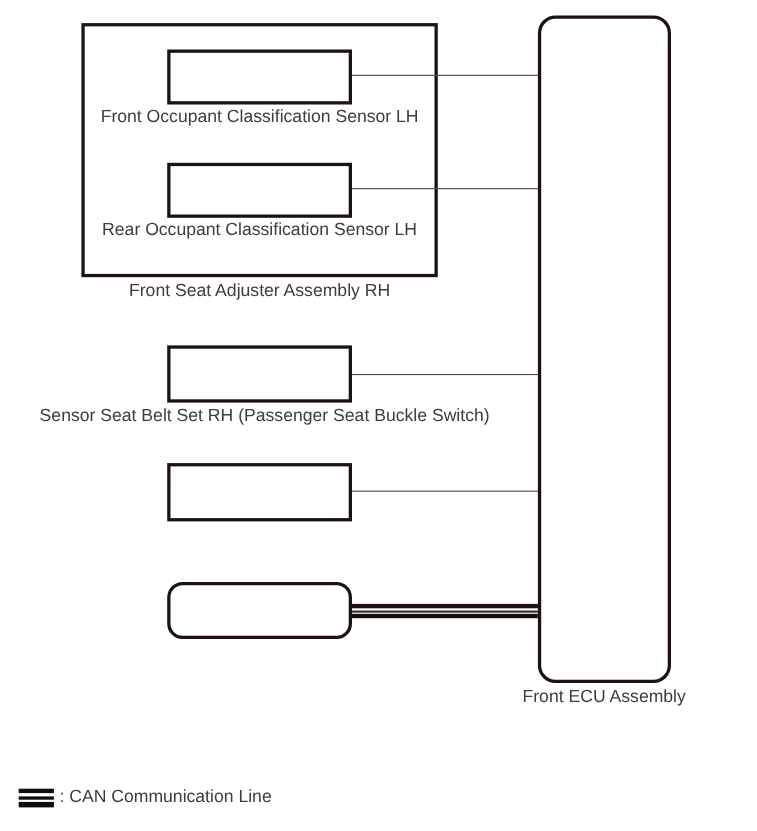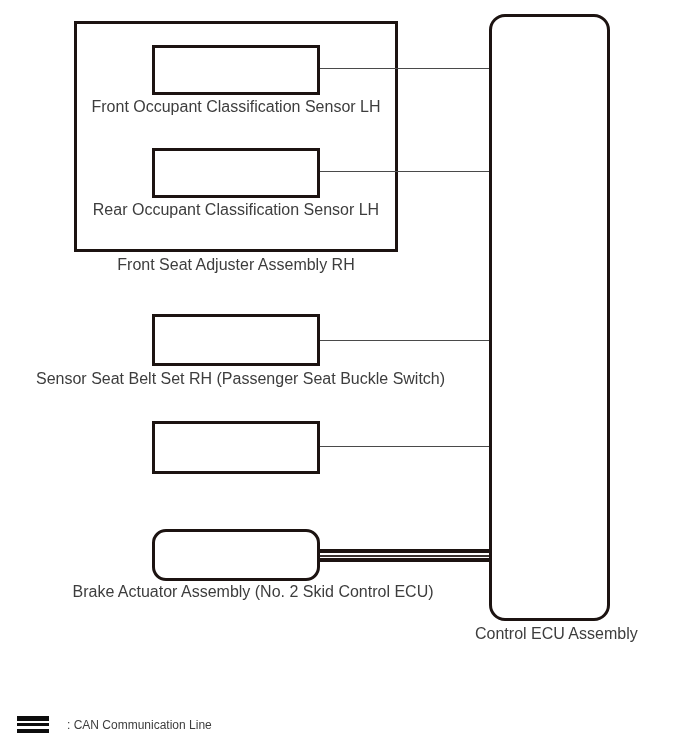--- a/index.html
+++ b/index.html
@@ -96,22 +96,22 @@
   }
   .can-line-icon {
     width: 32px; height: 17px;
     display: flex;
     flex-direction: column;
     justify-content: space-between;
   }
   .legend-bar-thick { height: 4.5px; background: #0d0d0d; }
   .legend-bar-thin  { height: 3px;   background: #0d0d0d; }
   .legend-label {
-    margin-left: 18px;
-    font-size: 12px;
+    margin-left: 5px;
+    font-size: 16px;
     color: var(--label-text);
     white-space: nowrap;
   }
 </style>
 </head>
 <body>
 
 <div class="canvas">
 
   <div class="box group-box"></div>
@@ -120,22 +120,21 @@
   <div class="box box-rear-occ"></div>
   <div class="box box-seat-belt"></div>
   <div class="box box-map-light"></div>
   <div class="box box-brake"></div>
   <div class="box box-ecu"></div>
 
   <div class="lbl lbl-front-occ">Front Occupant Classification Sensor LH</div>
   <div class="lbl lbl-rear-occ">Rear Occupant Classification Sensor LH</div>
   <div class="lbl lbl-group">Front Seat Adjuster Assembly RH</div>
   <div class="lbl lbl-seat-belt">Sensor Seat Belt Set RH (Passenger Seat Buckle Switch)</div>
-  <div class="lbl lbl-brake">Brake Actuator Assembly (No. 2 Skid Control ECU)</div>
-  <div class="lbl lbl-ecu">Control ECU Assembly</div>
+  <div class="lbl lbl-ecu">Front ECU Assembly</div>
 
   <div class="wire wire-front-occ"></div>
   <div class="wire wire-rear-occ"></div>
   <div class="wire wire-seat-belt"></div>
   <div class="wire wire-map-light"></div>
 
   <div class="can-wire">
     <div class="can-bar-thick"></div>
     <div class="can-bar-thin"></div>
     <div class="can-bar-thick"></div>

